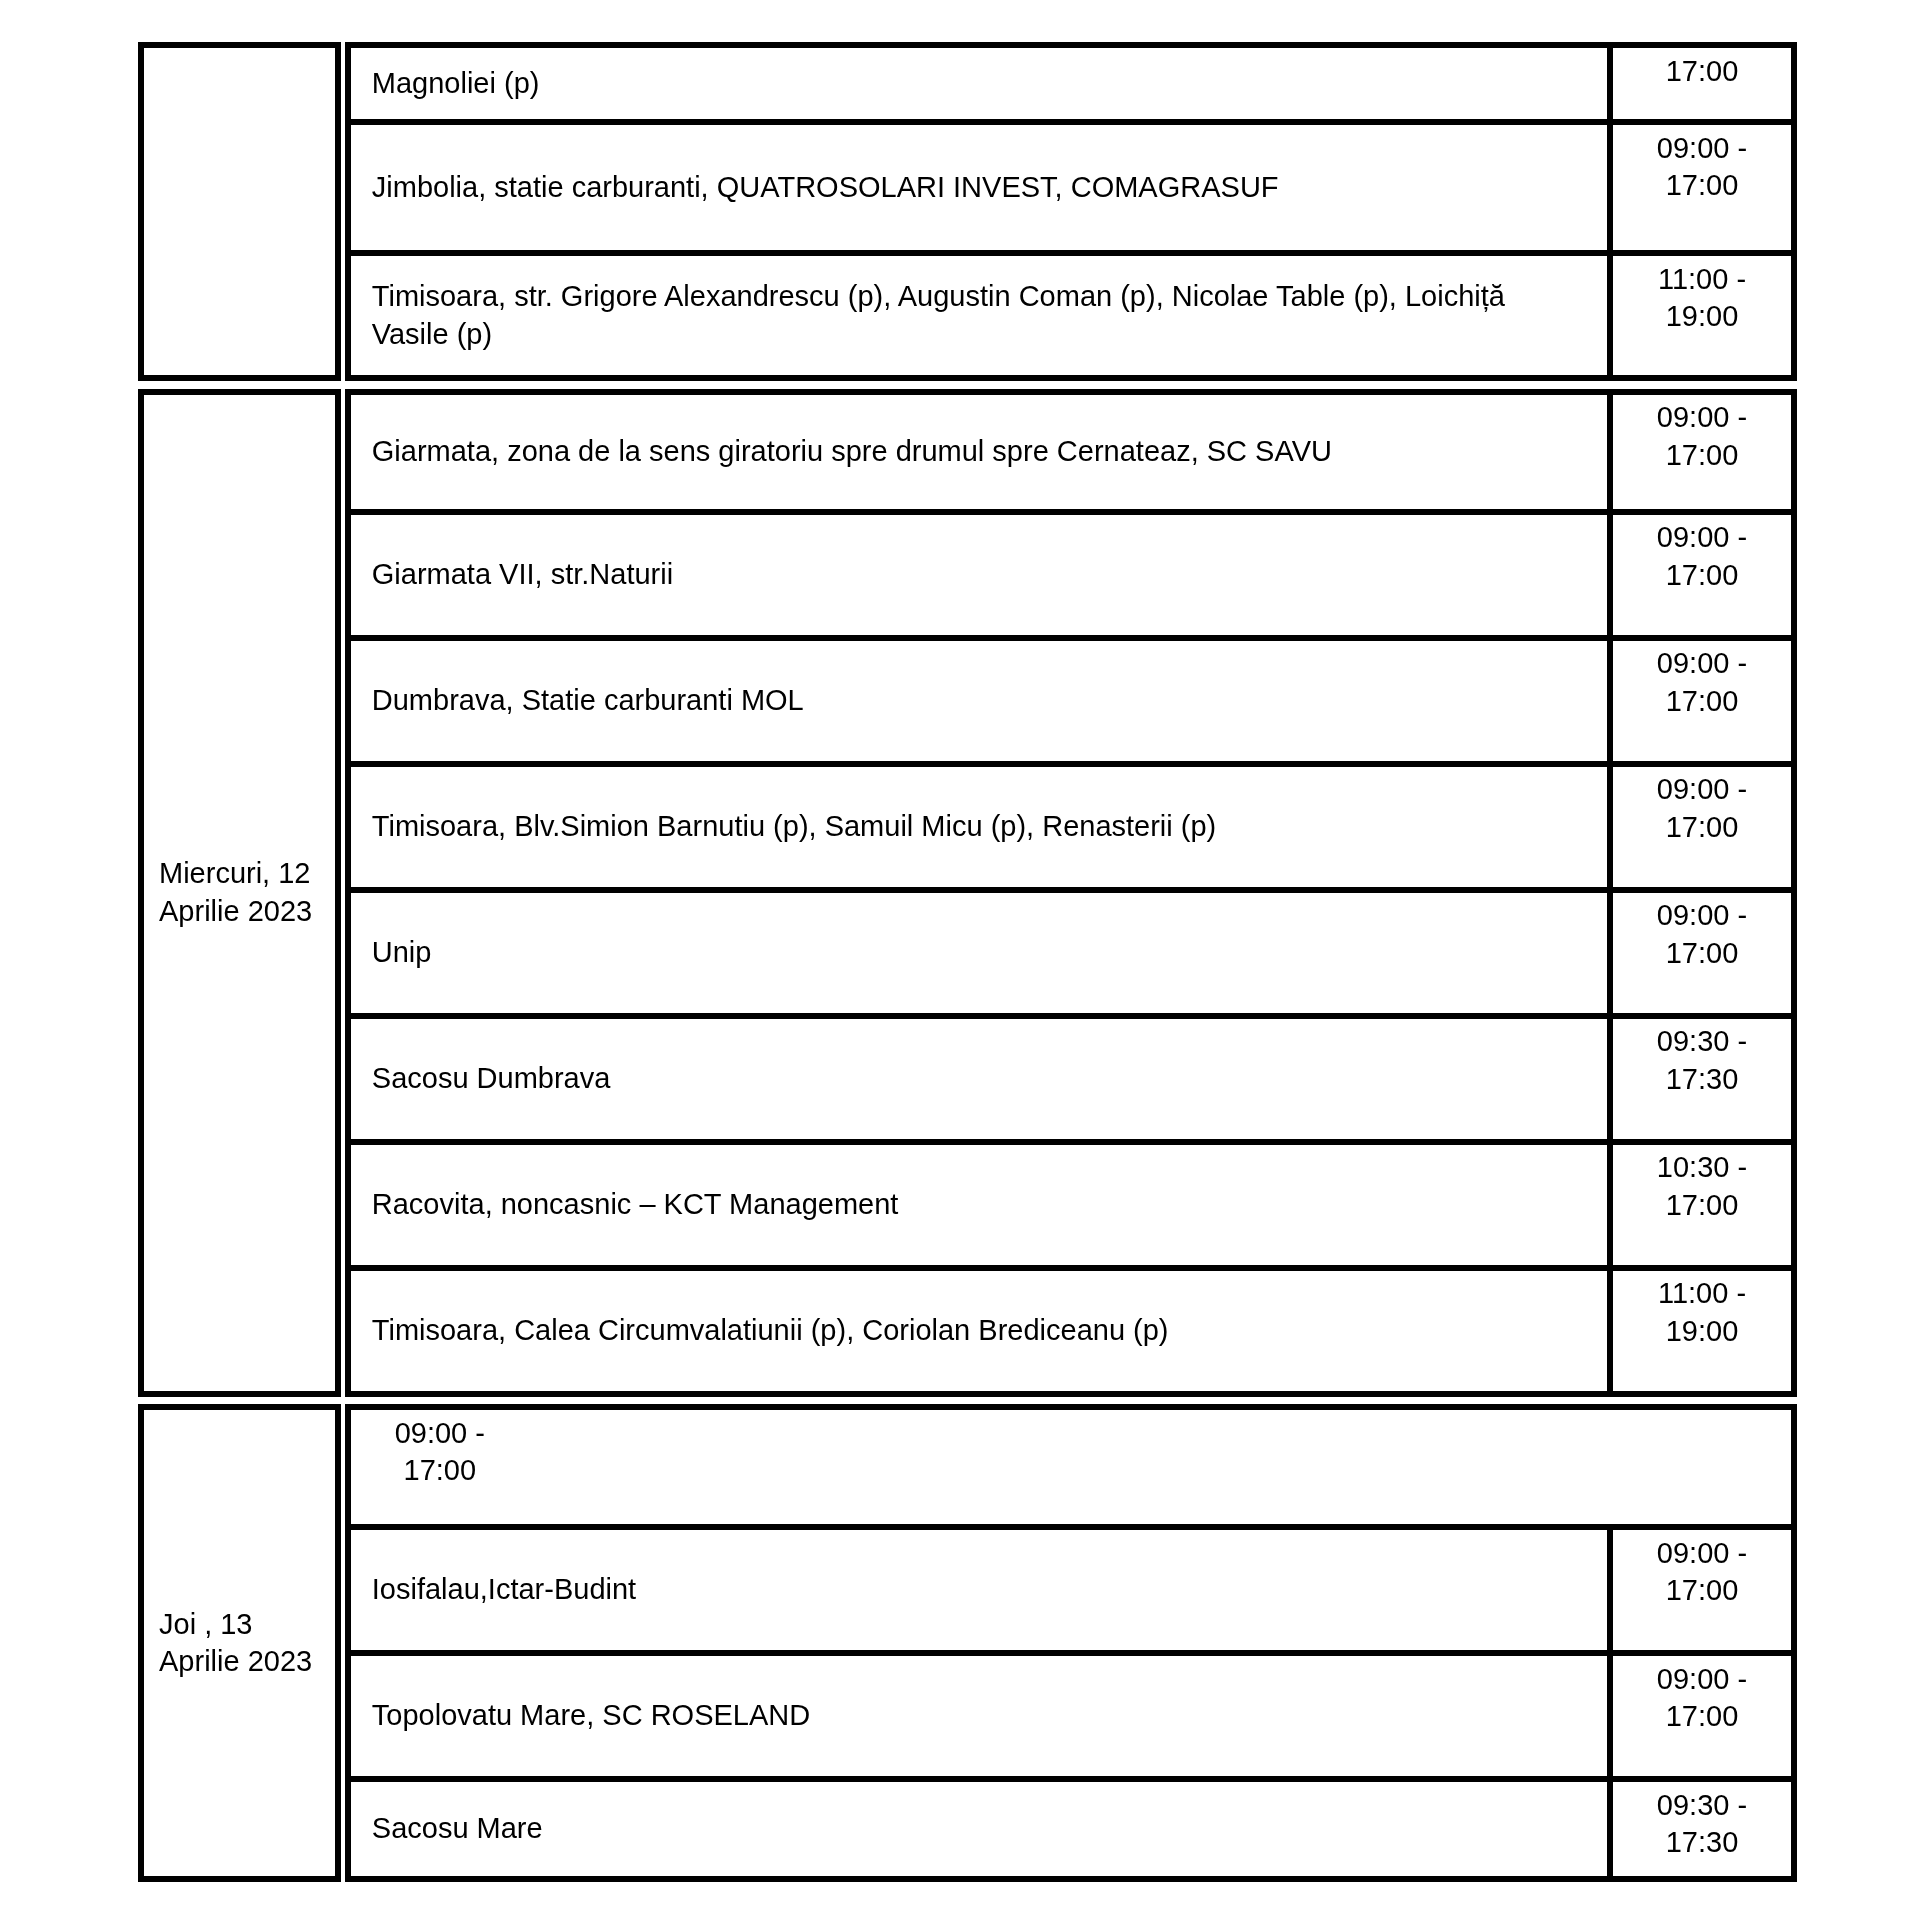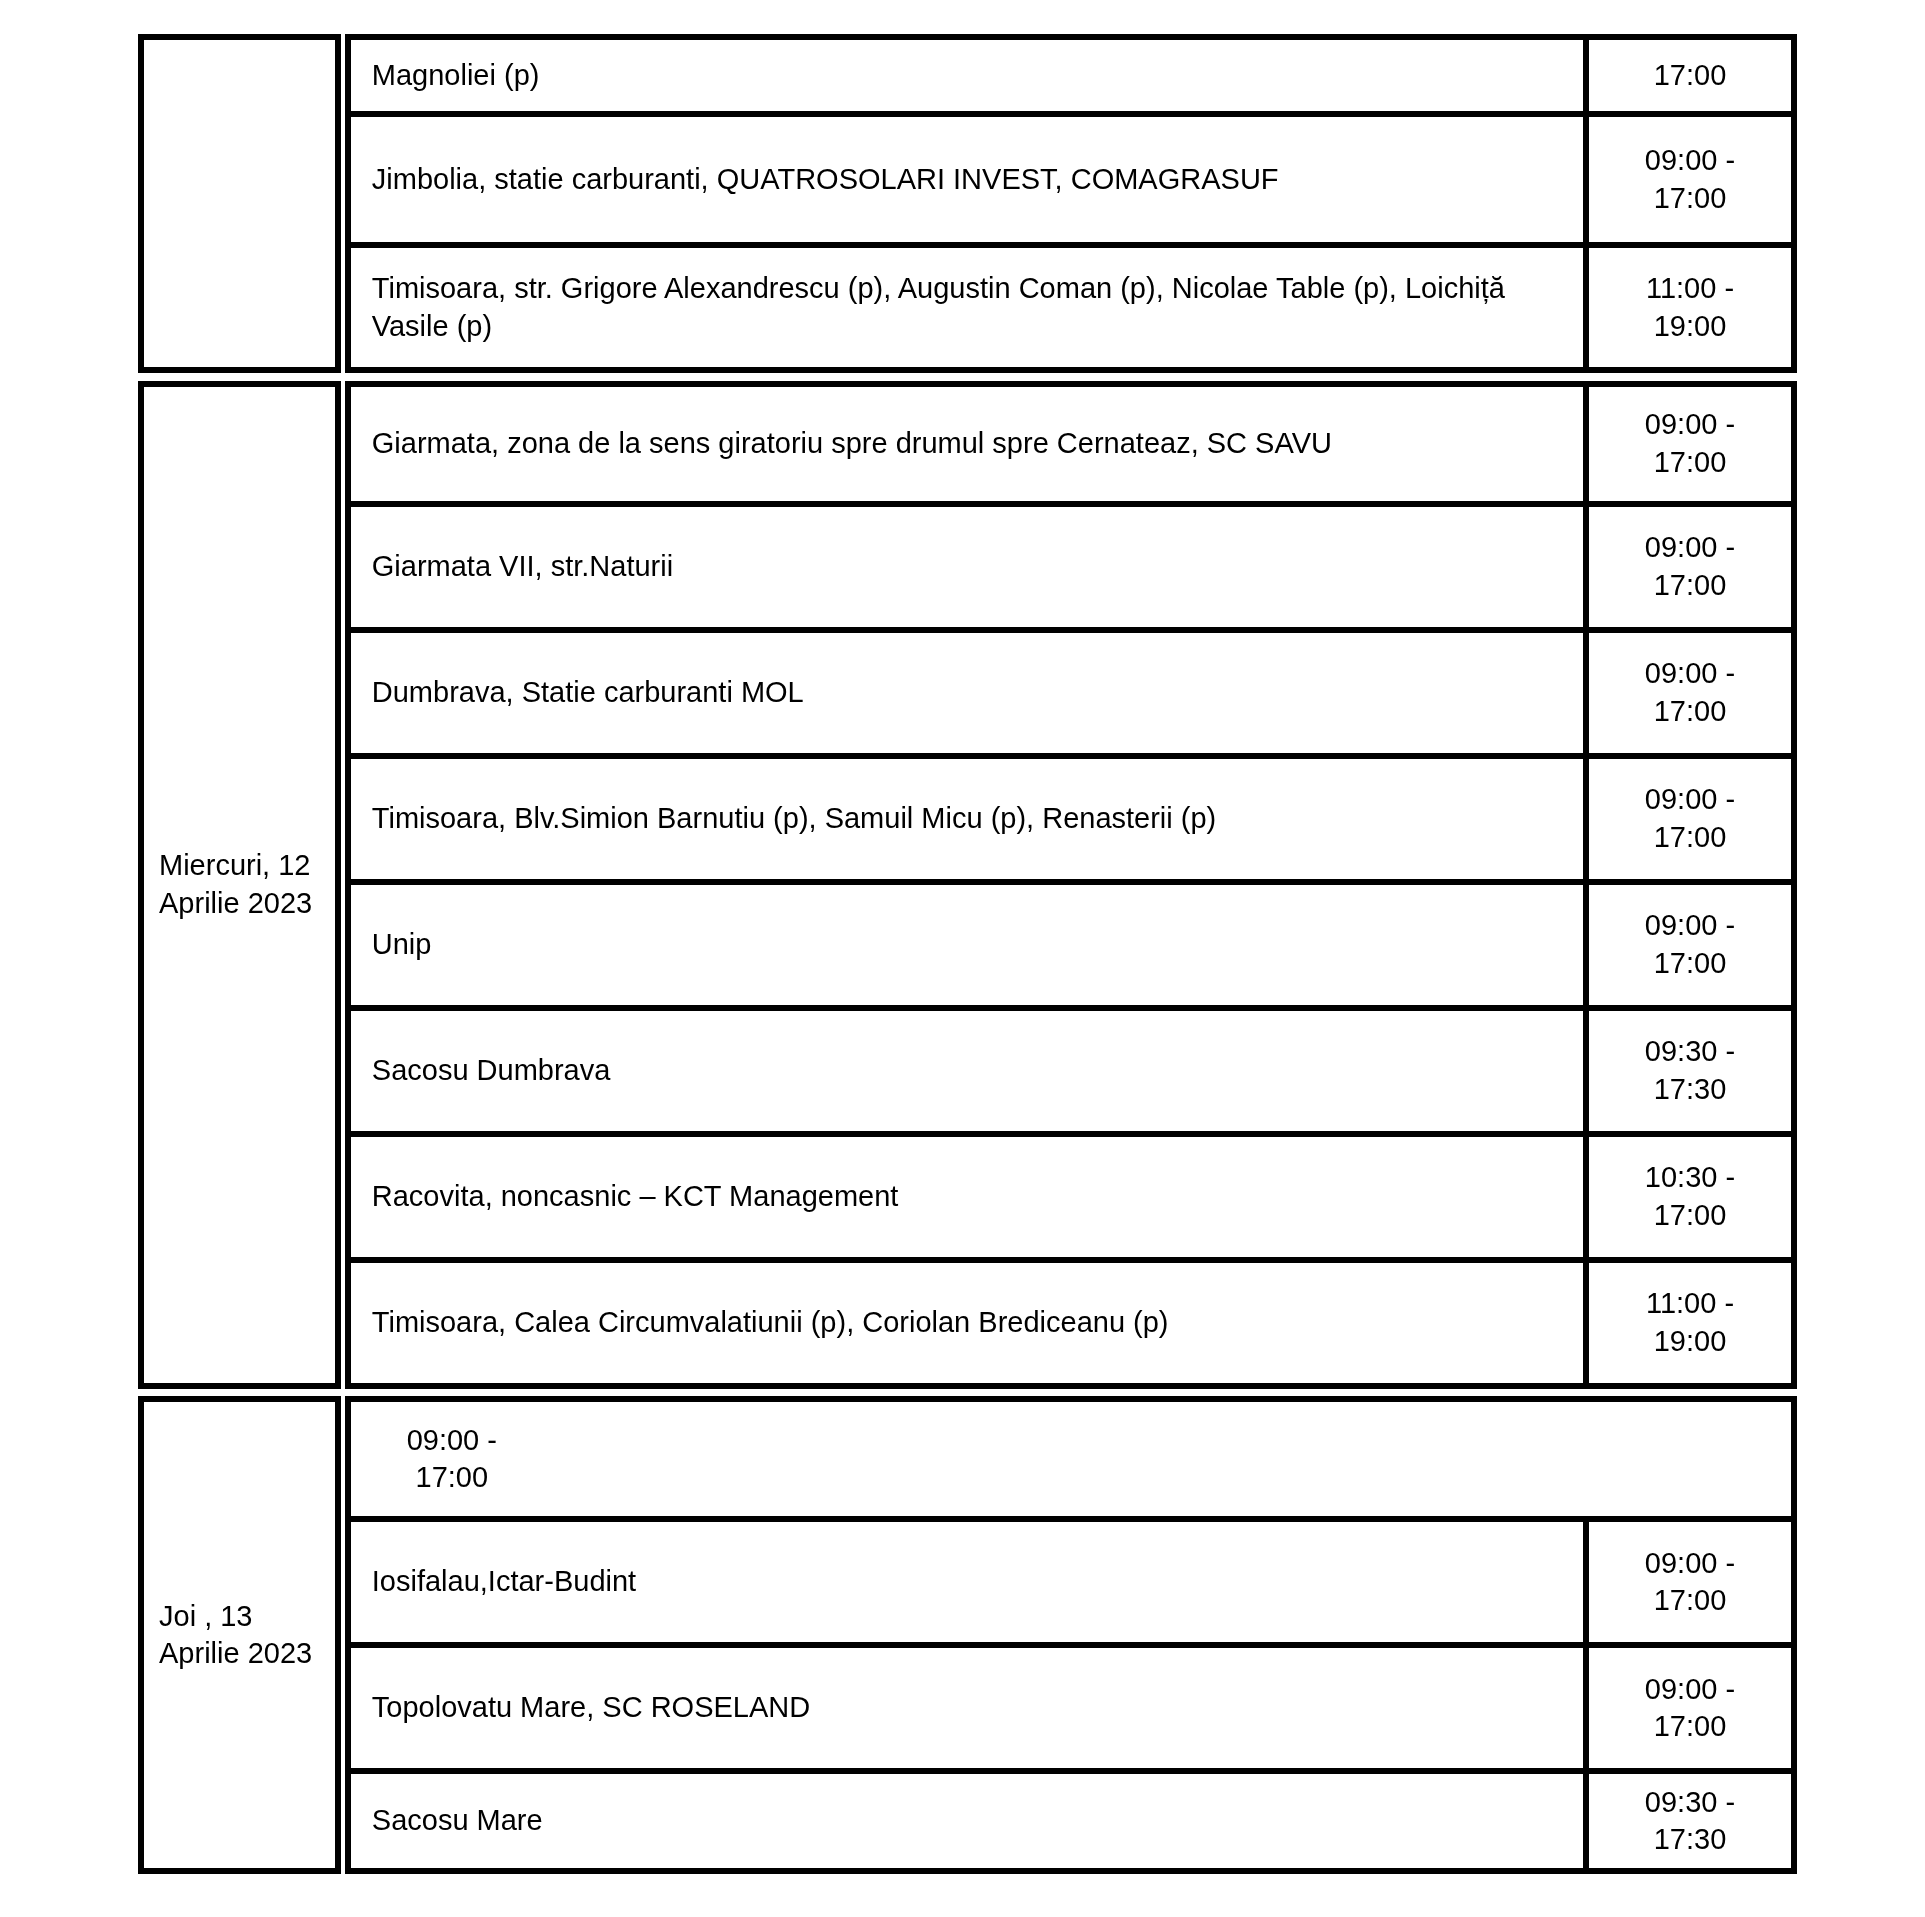--- a/index.html
+++ b/index.html
@@ -12,21 +12,21 @@
     height: 1918px;
     position: relative;
     font-family: "Liberation Sans", sans-serif;
     font-size: 29px;
     line-height: 1.3;
     color: #000000;
   }
   .table-wrap {
     position: absolute;
     left: 138px;
-    top: 34px;
+    top: 42px;
     width: 1659px;
   }
   .section {
     display: flex;
     align-items: stretch;
   }
   .section + .section {
     margin-top: 7.6px; 
   }
   .date-col {
@@ -58,25 +58,25 @@
     flex: 1;
     min-width: 0;
     box-sizing: border-box;
     border-right: 6.8px solid #000;
     display: flex;
     align-items: center;
     padding: 7.6px 18px 7.6px 21px;
   }
   .time-cell {
     flex: none;
-    width: 202px;
+    width: 178px;
     box-sizing: border-box;
     display: flex;
     flex-direction: column;
-    justify-content: center;
+    justify-content: flex-start;
     align-items: center;
     text-align: center;
     padding: 4.5px 6px;
   }
 </style>
 </head>
 <body>
 
 <div class="table-wrap">
 

